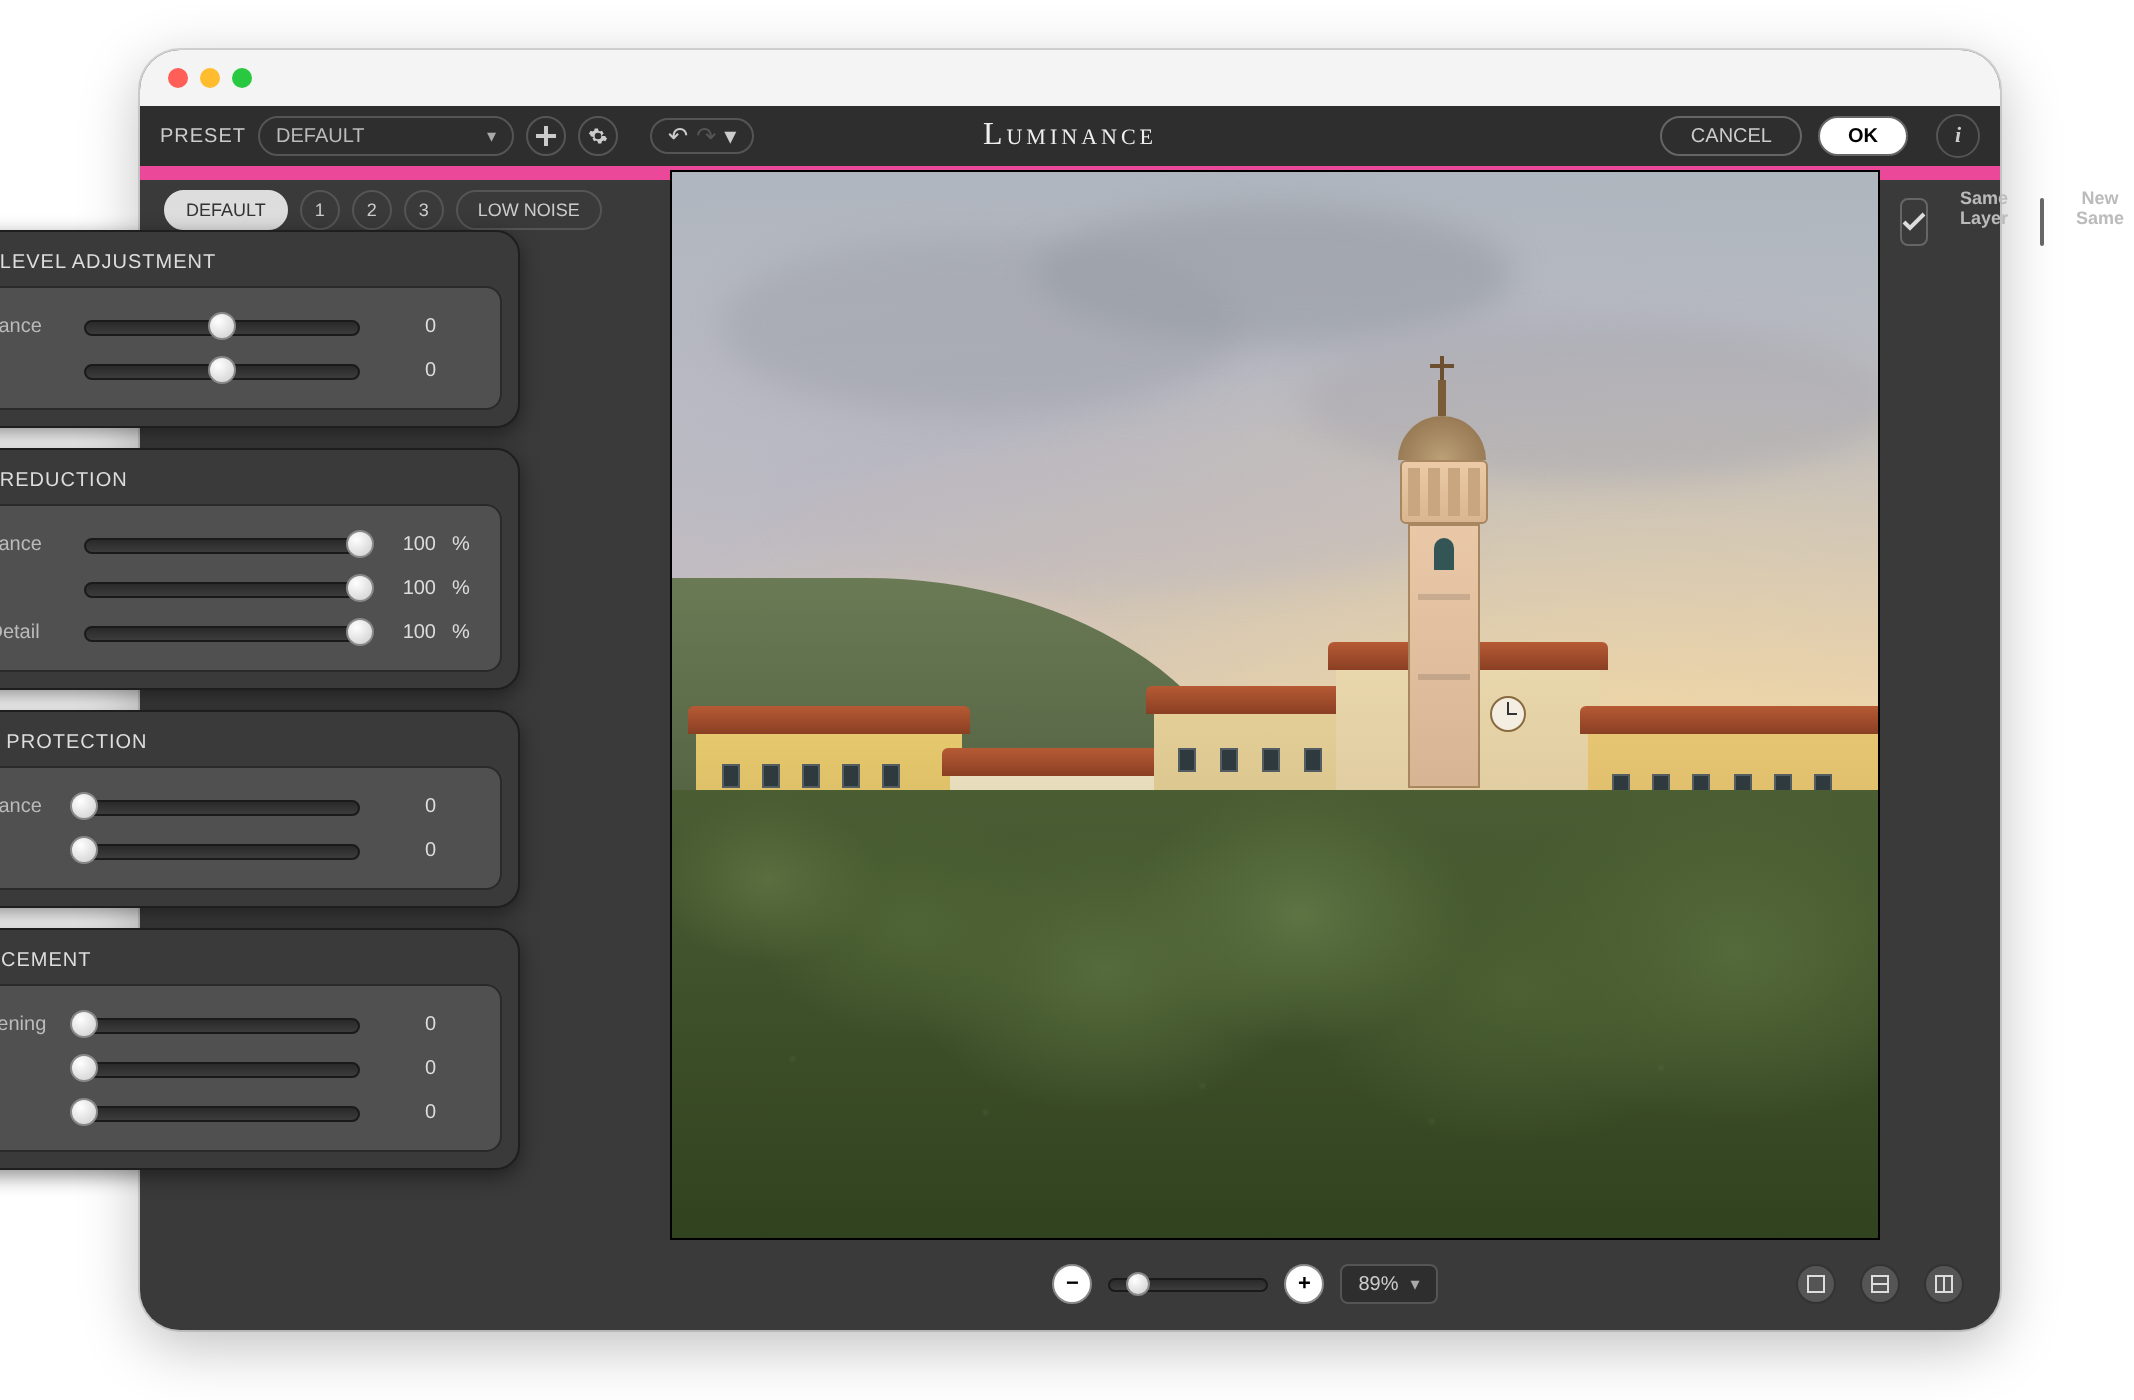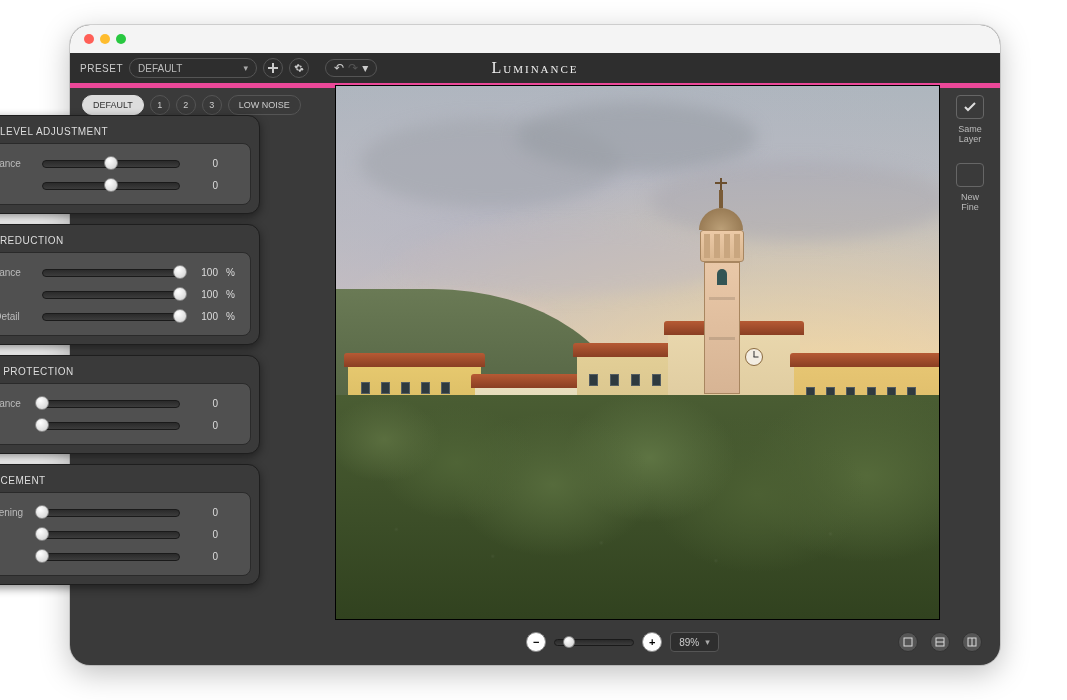--- a/index.html
+++ b/index.html
@@ -8,21 +8,21 @@
     position:absolute; left:70px; top:25px; width:930px; height:640px;
     border-radius:20px; background:#3a3a3a;
     box-shadow:0 8px 30px rgba(0,0,0,.25), 0 0 0 1px #ddd;
   }
   .titlebar { position:absolute; left:0; top:0; height:28px; width:100%; border-top-left-radius:20px; border-top-right-radius:20px; background:#f4f4f4; }
   .tl-dot { position:absolute; top:9px; width:10px; height:10px; border-radius:50%; }
   .dot-close { left:14px; background:#ff5f57; }
   .dot-min { left:30px; background:#febc2e; }
   .dot-max { left:46px; background:#28c840; }
 
-  .toolbar { position:absolute; left:0; top:28px; right:0; height:30px; background:#2e2e2e; border-bottom:5px solid #ec4899; display:flex; align-items:center; padding:0 10px; }
+  .toolbar { position:absolute; left:0; top:28px; right:0; height:30px; background:#2e2e2e; border-bottom:7px solid #ec4899; display:flex; align-items:center; padding:0 10px; }
   .preset-label { color:#ccc; font-size:10px; letter-spacing:.5px; margin-right:6px; }
   .preset-select { width:110px; height:18px; border:1px solid #555; border-radius:10px; background:#2e2e2e; color:#bbb; display:flex; align-items:center; padding:0 8px; justify-content:space-between; font-size:10px; }
   .chev { font-size:9px; color:#aaa; }
   .round-btn { width:18px; height:18px; border-radius:50%; border:1px solid #555; background:#2e2e2e; display:flex; align-items:center; justify-content:center; margin-left:6px; color:#ccc; cursor:pointer; }
   .round-btn svg { width:10px; height:10px; fill:#ccc; }
   .history { margin-left:16px; display:flex; align-items:center; gap:4px; background:#2e2e2e; border:1px solid #555; border-radius:12px; padding:2px 8px; }
   .history span { color:#ccc; font-size:12px; line-height:1; }
   .history .dim { color:#555; }
   .brand { position:absolute; left:50%; transform:translateX(-50%); font-family:"Trajan Pro","Times New Roman",serif; letter-spacing:2px; font-size:16px; color:#eee; font-variant:small-caps; }
   .tb-right { margin-left:auto; display:flex; align-items:center; gap:8px; }
@@ -45,21 +45,21 @@
   .slider { flex:1; height:10px; position:relative; }
   .track { position:absolute; left:0; right:0; top:2px; height:6px; border-radius:4px;
            background:linear-gradient(#2a2a2a,#3c3c3c); border:1px solid #1a1a1a; }
   .thumb { position:absolute; top:-2px; width:12px; height:12px; border-radius:50%;
            background:radial-gradient(circle at 35% 30%,#fff,#ccc); border:1px solid #888; transform:translateX(-50%); }
   .sl-val { width:30px; color:#ddd; font-size:10px; text-align:right; }
   .sl-unit { width:12px; color:#ddd; font-size:10px; }
 
   .preview { position:absolute; left:265px; top:60px; right:60px; bottom:45px; border:1px solid #000; background:#202020; overflow:hidden; }
 
-  .right-rail { position:absolute; right:10px; top:70px; width:40px; display:flex; flex-direction:column; align-items:center; gap:6px; }
+  .right-rail { position:absolute; right:10px; top:70px; width:40px; display:flex; flex-direction:row; align-items:center; gap:16px;font-weight:bold; }
   .rail-box { width:26px; height:22px; border:1px solid #666; border-radius:4px; background:#3a3a3a; display:flex; align-items:center; justify-content:center; cursor:pointer; }
   .rail-label { font-size:9px; color:#bbb; text-align:center; line-height:1.1; margin-bottom:12px; }
 
   .footer { position:absolute; left:265px; right:10px; bottom:8px; height:30px; display:flex; align-items:center; }
   .zoom-group { margin-left:auto; margin-right:auto; display:flex; align-items:center; gap:8px; position:relative; left:-40px;}
   .zoom-btn { width:18px; height:18px; border-radius:50%; background:#fff; color:#000; display:flex; align-items:center; justify-content:center; font-weight:700; border:1px solid #888; cursor:pointer; line-height:1; }
   .zoom-slider { width:80px; height:8px; position:relative; }
   .zoom-slider .track { height:5px; top:1px; }
   .zoom-slider .thumb { width:10px; height:10px; top:-2px; }
   .zoom-readout { height:18px; padding:0 8px; border:1px solid #555; border-radius:4px; background:#2e2e2e; display:flex; align-items:center; gap:6px; color:#ccc; font-size:10px; }
@@ -150,20 +150,25 @@
         <svg viewBox="0 0 24 24">
             <path d="M12 8a4 4 0 100 8 4 4 0 000-8zm9 4a7 7 0 01-.1 1.2l2 1.6-2 3.4-2.4-.8a7 7 0 01-2 1.2l-.4 2.5h-4l-.4-2.5a7 7 0 01-2-1.2l-2.4.8-2-3.4 2-1.6A7 7 0 013 12a7 7 0 01.1-1.2l-2-1.6 2-3.4 2.4.8a7 7 0 012-1.2L8 2.9h4l.4 2.5a7 7 0 012 1.2l2.4-.8 2 3.4-2 1.6c.1.4.2.8.2 1.2z"></path>
           </svg>
       </div>
       <div class="history">
         <span>↶</span>
         <span class="dim">↷</span>
         <span class="chev">▾</span>
       </div>
       <span class="brand">Luminance</span>
+      <div class="tb-right">
+        <div class="pill-btn cancel">CANCEL</div>
+        <div class="pill-btn ok">OK</div>
+        <div class="info-btn">i</div>
+      </div>
     </div>
 
     <div class="tabs-row">
       <div class="tab active">DEFAULT</div>
       <div class="tab num">1</div>
       <div class="tab num">2</div>
       <div class="tab num">3</div>
       <div class="tab">LOW NOISE</div>
     </div>
 
@@ -262,21 +267,21 @@
     <div class="right-rail">
       <div class="rail-box">
         <svg width="12" height="12" viewBox="0 0 12 12">
             <path d="M1 6l3 3 7-7" stroke="#ddd" stroke-width="2" fill="none"></path>
           </svg>
       </div>
       <div class="rail-label" style="white-space:pre;">Same
 Layer</div>
       <div class="rail-box"></div>
       <div class="rail-label" style="white-space:pre;">New
-Fine</div>
+Same</div>
     </div>
 
     <div class="footer">
       <div class="zoom-group">
         <div class="zoom-btn">−</div>
         <div class="zoom-slider">
           <div class="track"></div>
             <div class="thumb" style="left:18%"></div>
         </div>
         <div class="zoom-btn">+</div>

